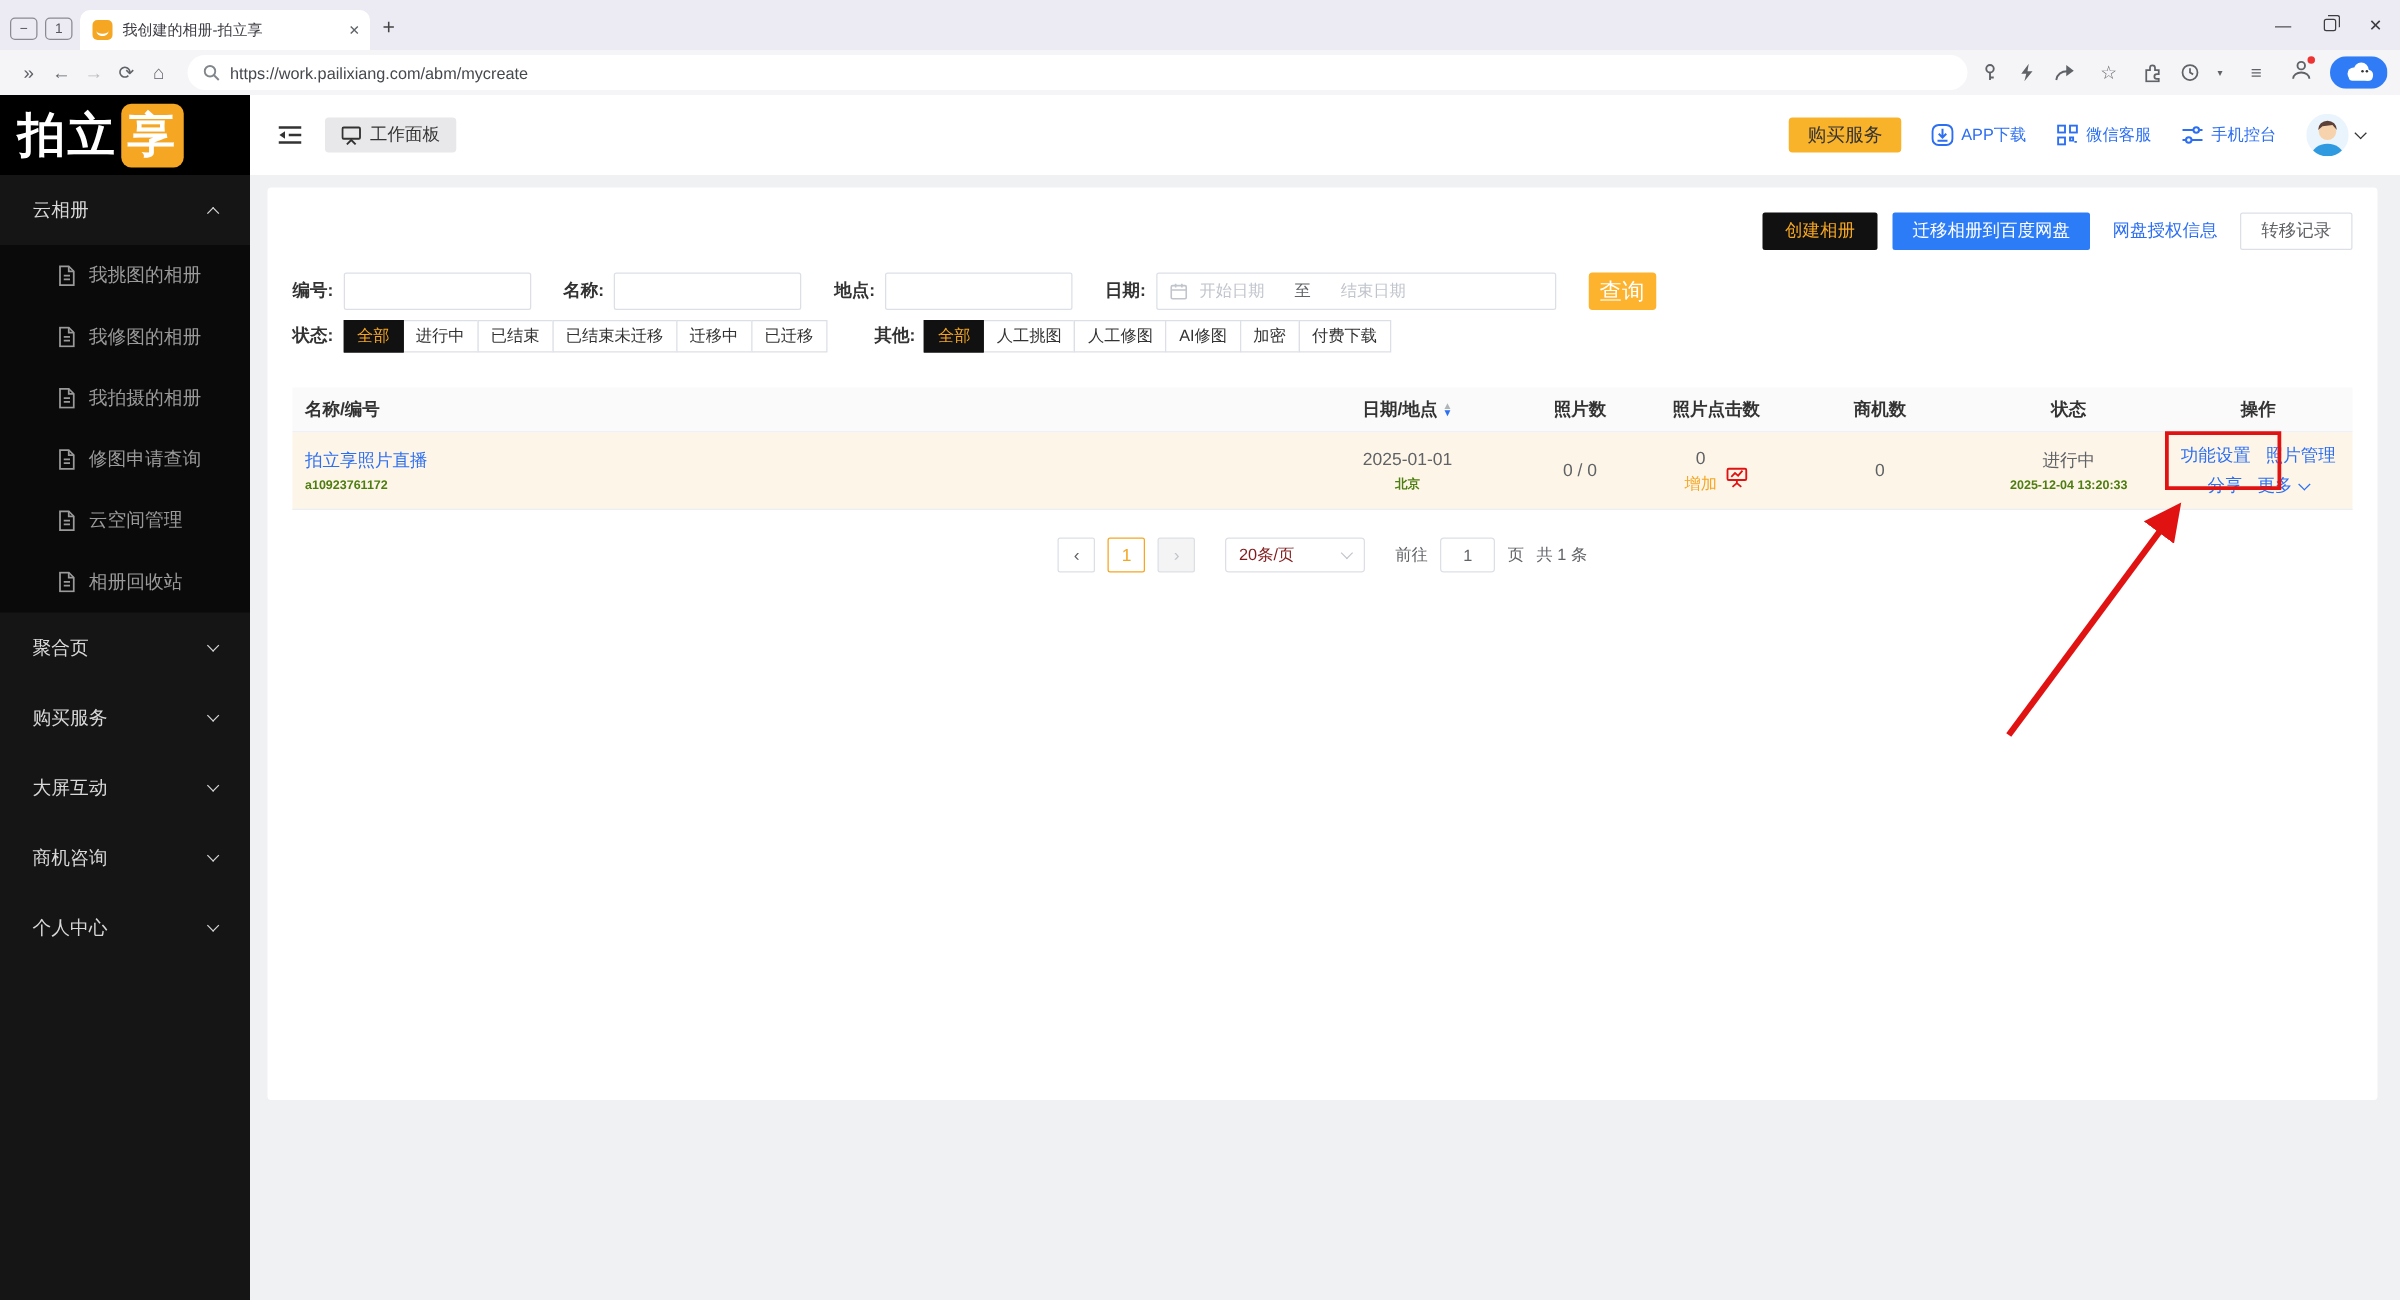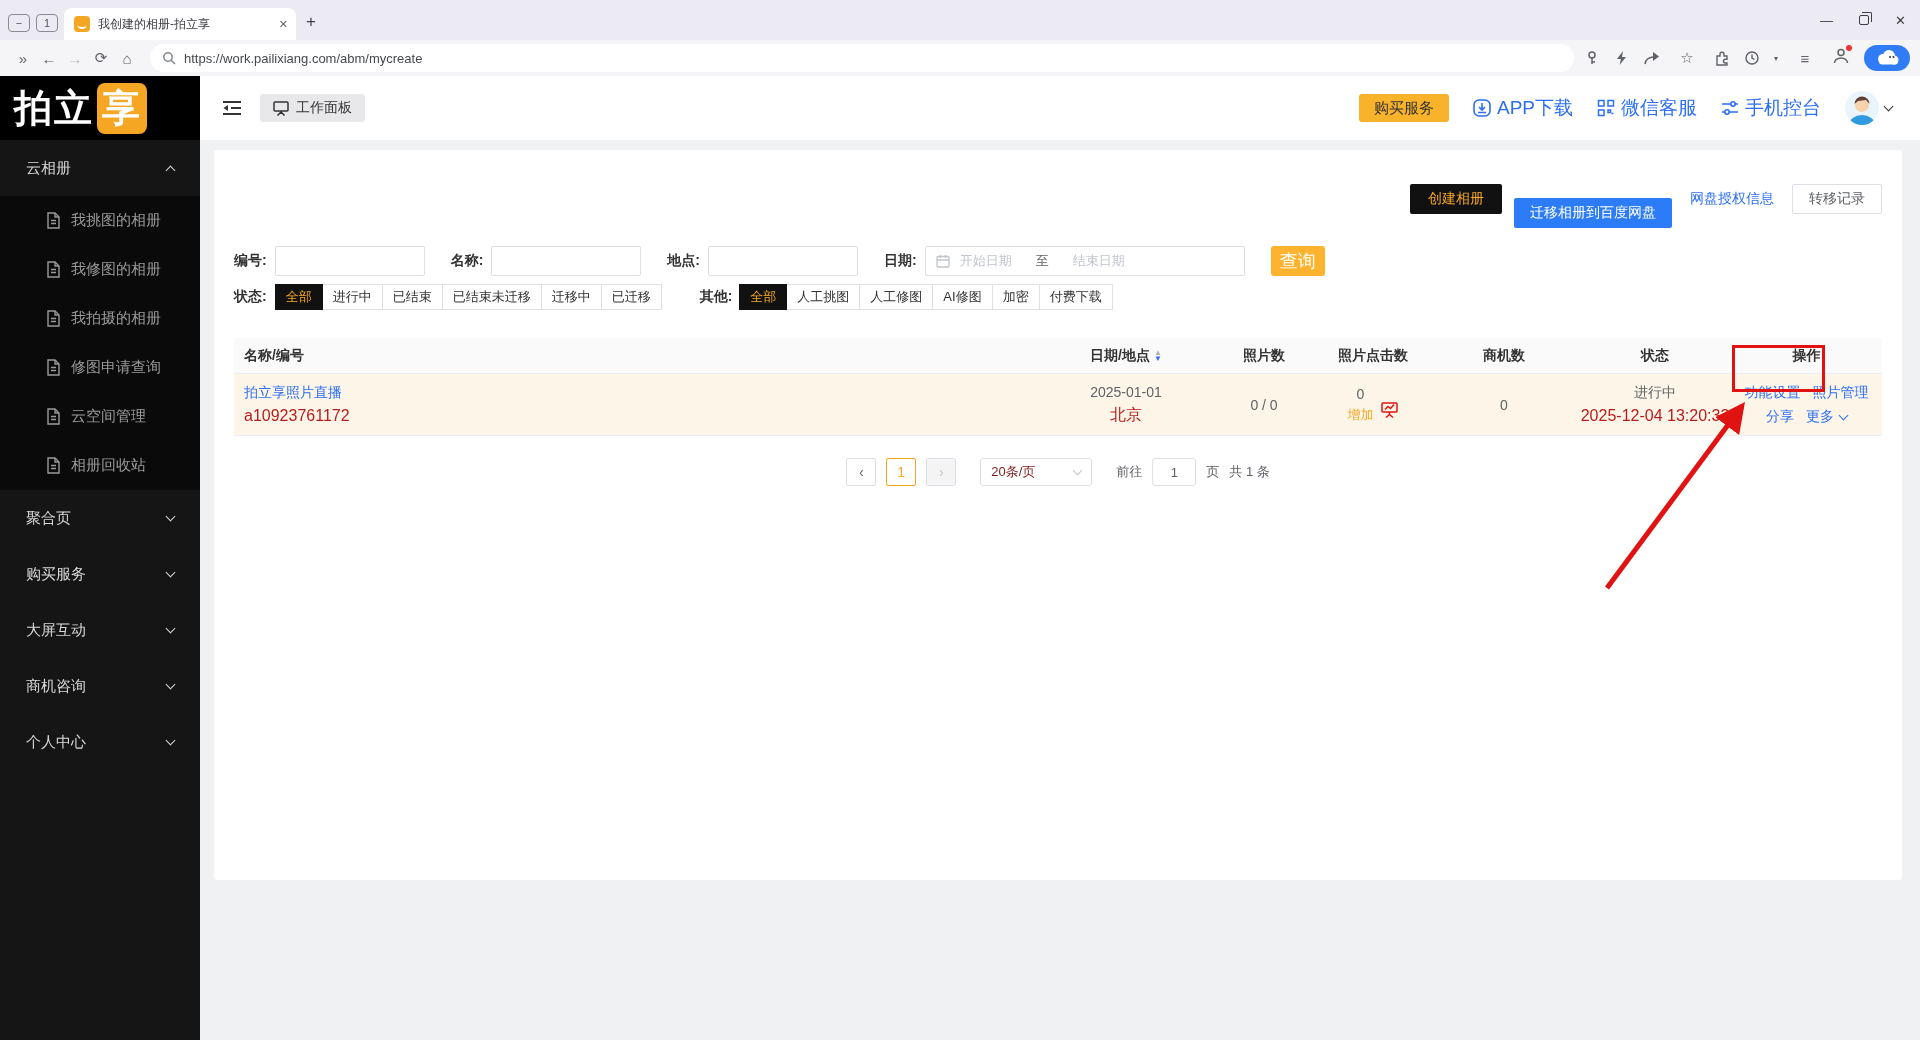--- a/index.html
+++ b/index.html
@@ -43,29 +43,29 @@
   .submenu-item.active { color:#F5A623; }
   .chev { display:inline-block; width:7px; height:7px; border-right:1.6px solid currentColor; border-bottom:1.6px solid currentColor; transform:rotate(45deg); margin-top:-3px; }
   .chev.up { transform:rotate(-135deg); margin-top:4px; }
   .chev.blue { border-color:#2D6FF2; }
 
   .main { flex:1; display:flex; flex-direction:column; background:#f0f1f3; }
   .appheader { height:64px; background:#fff; display:flex; align-items:center; padding:0 28px 0 22px; }
   .workboard-btn { background:#e8e8ea; border-radius:3px; height:28px; display:flex; align-items:center; gap:7px; padding:0 13px; font-size:14px; color:#333; margin-left:18px; }
   .hdr-right { margin-left:auto; display:flex; align-items:center; gap:24px; }
   .buy-btn { background:#F9B32B; border-radius:3px; height:28px; padding:0 15px; font-size:15px; color:#333; }
-  .hdr-link { display:flex; align-items:center; gap:6px; color:#2D6FF2; font-size:19px; cursor:pointer; }
+  .hdr-link { display:flex; align-items:center; gap:6px; color:#2D6FF2; font-size:13px; cursor:pointer; }
   .avatar-wrap { display:flex; align-items:center; gap:6px; cursor:pointer; }
 
   
   .content { flex:1; padding:10px 18px 0 14px; }
   .card { background:#fff; border-radius:3px; height:730px; padding:20px; }
   .actions-row { display:flex; justify-content:flex-end; align-items:center; gap:12px; }
   .btn-create { background:#111; color:#F5A623; height:30px; padding:0 18px; border-radius:2px; font-size:14px; }
-  .btn-migrate { background:#2D7CF7; color:#fff; height:30px; padding:0 16px; border-radius:2px; font-size:14px;margin-top:28px; }
+  .btn-migrate { background:#2D7CF7; color:#fff; height:30px; padding:0 16px; border-radius:2px; font-size:14px; }
   .btn-auth { color:#2D6FF2; font-size:14px; padding:0 6px; }
   .btn-transfer { background:#fff; border:1px solid #dcdfe6; color:#606266; height:30px; padding:0 16px; border-radius:2px; font-size:14px; }
 
   .filter-row { display:flex; align-items:center; margin-top:18px; }
   .f-label { font-size:14px; font-weight:bold; color:#333; margin-right:8px; }
   .f-input { width:150px; height:30px; border:1px solid #dcdfe6; border-radius:2px; padding:0 8px; font-size:13px; margin-right:26px; color:#333; }
   .date-box { width:320px; height:30px; border:1px solid #dcdfe6; border-radius:2px; display:flex; align-items:center; padding:0 10px; gap:10px; }
   .ph { font-size:13px; color:#c0c4cc; }
   .zhi { font-size:13px; color:#606266; margin:0 14px; }
   .btn-search { background:#FDB32E; color:#fff; width:54px; height:30px; border-radius:3px; font-size:18px; margin-left:26px; }
@@ -85,21 +85,21 @@
   .col-date { width:170px; text-align:center; }
   .col-photos { width:106px; text-align:center; }
   .col-clicks { width:112px; text-align:center; }
   .col-leads { width:150px; text-align:center; }
   .col-status { width:152px; text-align:center; }
   .col-ops { width:151px; text-align:center; }
   .sort-ics { display:inline-flex; flex-direction:column; vertical-align:middle; margin-left:4px; line-height:6px; }
   .sort-up { font-size:8px; color:#b0b3b8; }
   .sort-down { font-size:8px; color:#2D6FF2; }
   .cell-main { font-size:14px; color:#606266; }
-  .cell-sub { font-size:16px; color:#b91c1c; margin-top:5px; }
+  .cell-sub { font-size:10px; color:#4d7c0f; margin-top:5px;font-weight:bold; }
   .link { color:#2D6FF2; font-size:14px; cursor:pointer; }
   .name-link { font-size:14px; }
   .add-link { color:#F5A623; font-size:13px; margin-top:4px; cursor:pointer; }
   .clicks-inner { display:inline-flex; align-items:flex-start; gap:6px; }
   .ops-line { display:flex; justify-content:center; gap:12px; align-items:center; }
   .ops-line + .ops-line { margin-top:6px; }
 
   
   .pager { margin-top:22px; display:flex; justify-content:center; align-items:center; gap:10px; font-size:13px; color:#606266; }
   .pg-btn { width:30px; height:28px; border:1px solid #dcdfe6; border-radius:2px; background:#fff; color:#606266; font-size:14px; }

